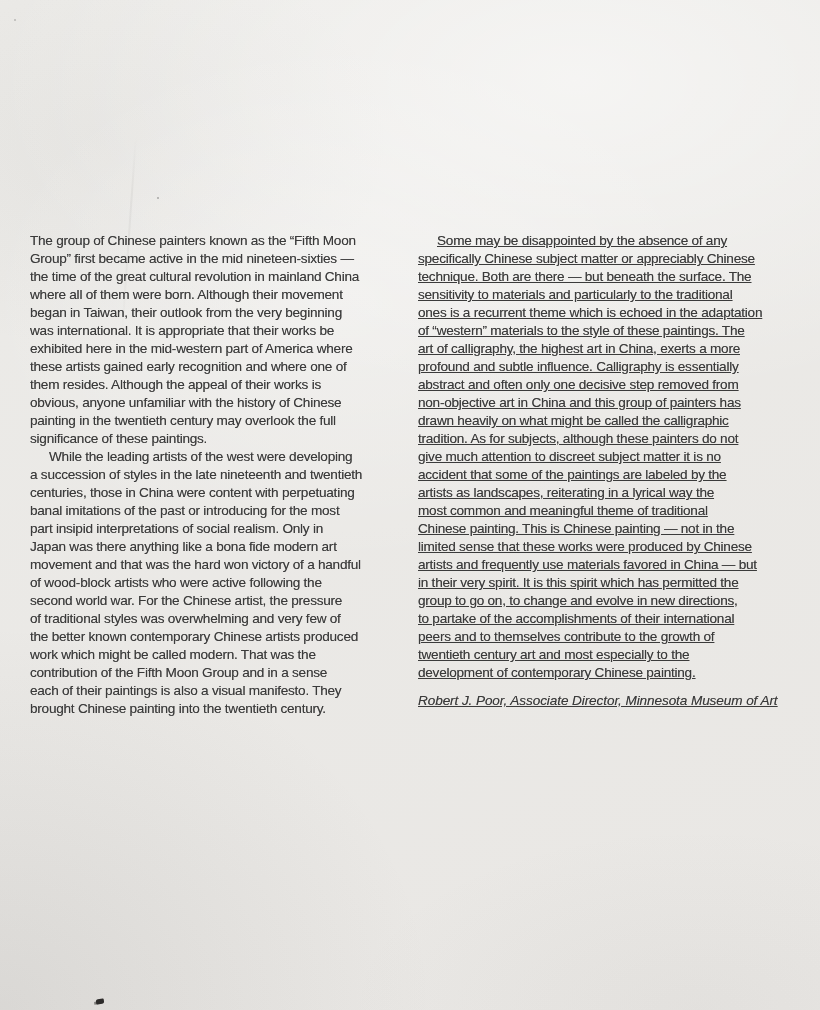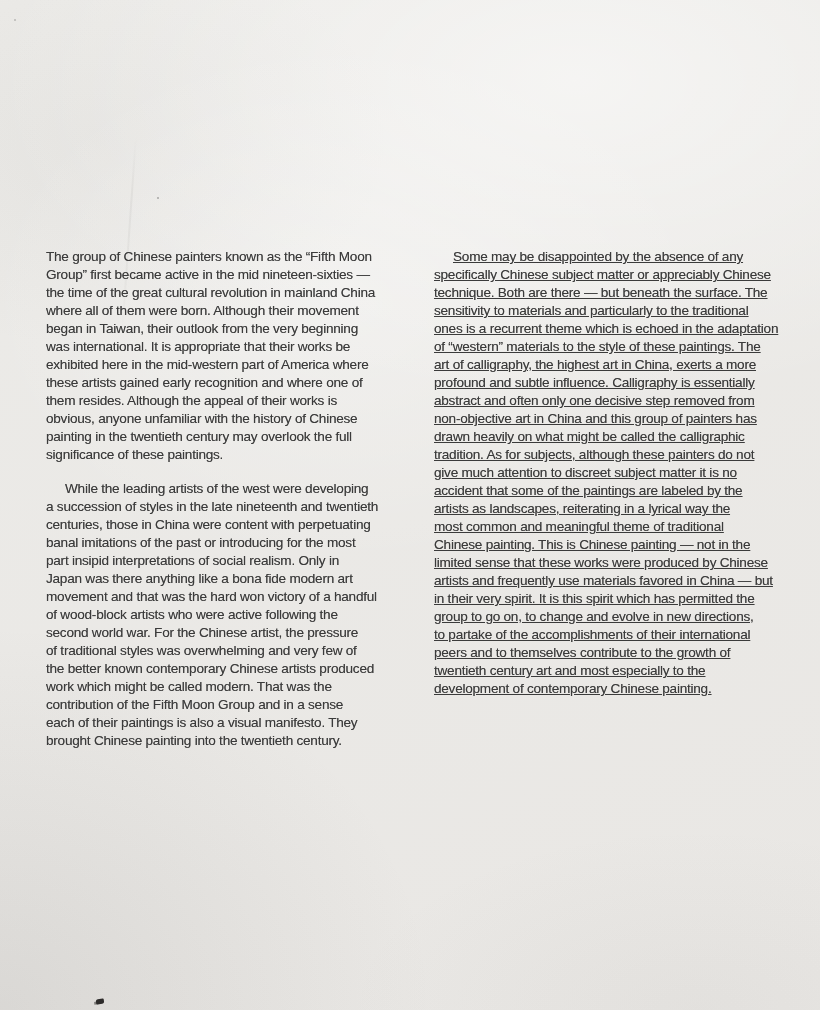--- a/index.html
+++ b/index.html
@@ -25,21 +25,21 @@
       radial-gradient(ellipse 500px 260px at 85% 100%, rgba(120,118,115,0.06), rgba(120,118,115,0) 70%),
       linear-gradient(160deg, #ecebe8, #e9e7e4);
   }
   .column {
     position: absolute;
     color: var(--ink, #3b3b3b);
   }
   .col-left  { left: 30px;  top: 232px; width: 392px; }
   .col-right { left: 418px; top: 232px; width: 400px; text-decoration: underline; }
   .para {
-    margin: 16px;
+    margin: 0;
     font-size: 13.6px;
     line-height: 18px;
     letter-spacing: -0.25px;
     white-space: pre;
     text-shadow: 0 0 0.5px rgba(59,59,59,0.55);
   }
   .indented { text-indent: 19px; }
   .byline {
     margin: 10px 0 0 0;
     font-size: 13.6px;
@@ -134,15 +134,16 @@
 most common and meaningful theme of traditional
 Chinese painting. This is Chinese painting — not in the
 limited sense that these works were produced by Chinese
 artists and frequently use materials favored in China — but
 in their very spirit. It is this spirit which has permitted the
 group to go on, to change and evolve in new directions,
 to partake of the accomplishments of their international
 peers and to themselves contribute to the growth of
 twentieth century art and most especially to the
 development of contemporary Chinese painting.</p>
+    <p class="byline">Robert J. Poor, Associate Director, Minnesota Museum of Art</p>
   </div>
 
 </div>
 
 </body></html>

